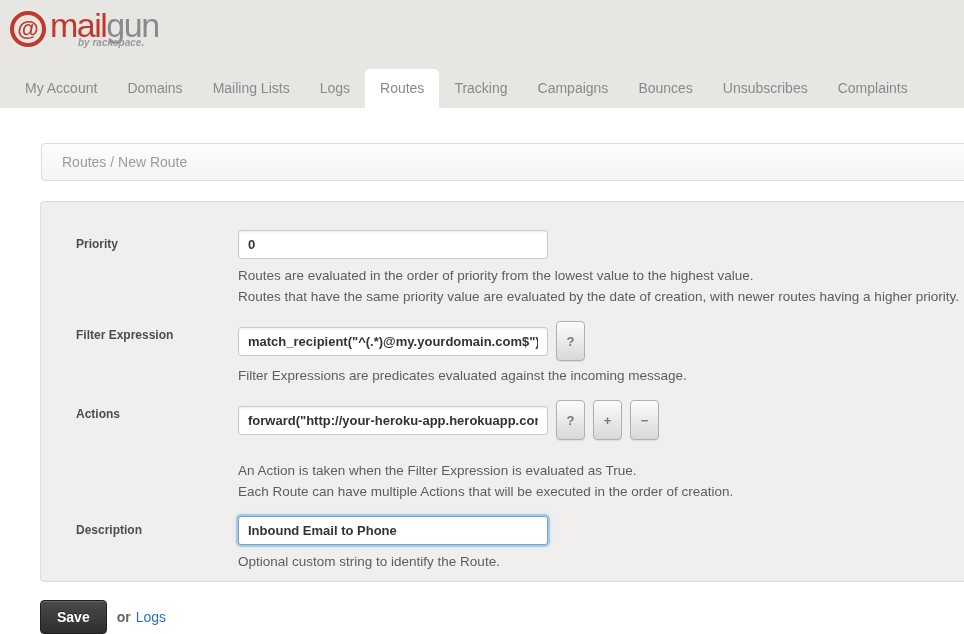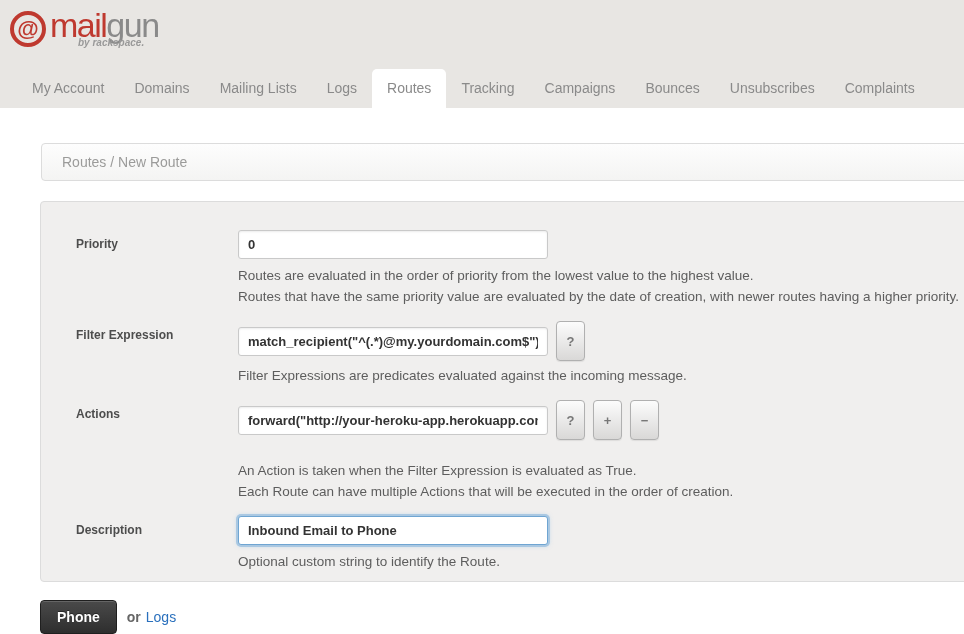--- a/index.html
+++ b/index.html
@@ -32,21 +32,21 @@
   .logo-text { font-size:34px; font-weight:normal; letter-spacing:-1.5px; }
   .logo-mail { color:#bf392f; }
   .logo-gun  { color:#8a8a8a; }
   .logo-byline {
     display:block;
     font-size:10px; font-style:italic; font-weight:bold;
     color:#999; margin:-4px 0 12px 28px; letter-spacing:0;
   }
   .tabs {
     position:absolute; left:0; right:0; bottom:0;
-    display:flex; align-items:flex-end; padding-left:17px;
+    display:flex; align-items:flex-end; padding-left:10px;
   }
   .tab {
     padding:11px 15px 12px 15px;
     font-size:14px; color:#8a8a8a;
     white-space:nowrap; cursor:pointer;
   }
   .tab.active {
     background:#ffffff;
     border-radius:5px 5px 0 0;
   }
@@ -215,18 +215,18 @@
         <input class="text focused" type="text" value="Inbound Email to Phone" style="">
         <div class="help">
           <div>Optional custom string to identify the Route.</div>
         </div>
       </div>
     </div>
 
   </div>
 
   <div class="footer-row">
-    <button class="save-btn">Phone</button>
+    <button class="save-btn">Save</button>
     <span class="or-text">or</span>
     <a class="back-link">Logs</a>
   </div>
 
 </div>
 
 </body></html>

